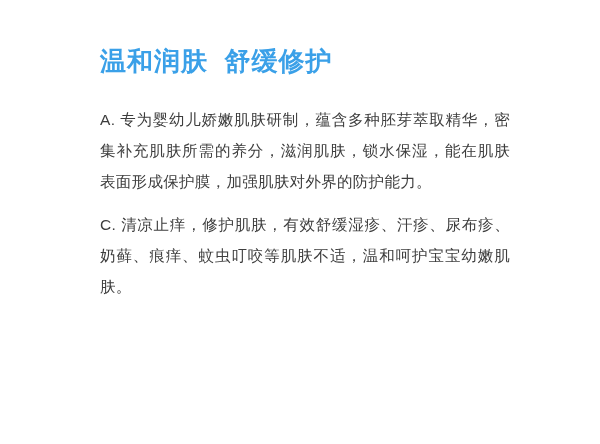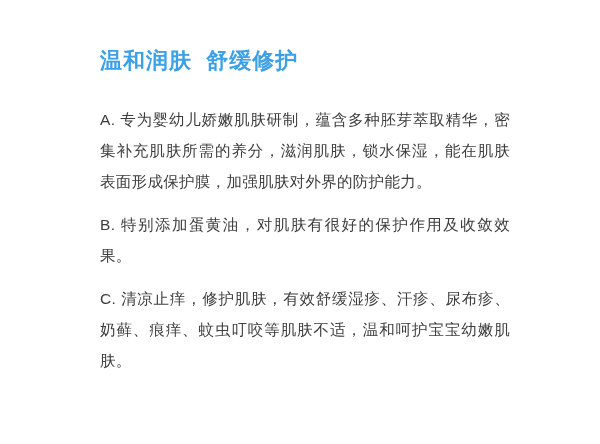--- a/index.html
+++ b/index.html
@@ -21,21 +21,21 @@
     box-sizing: border-box;
   }
   .content {
     position: absolute;
     left: 100px;
     top: 44px;
     width: 410px;
   }
   .heading {
     color: #3aa0e8;
-    font-size: 22px;
+    font-size: 26px;
     font-weight: bold;
     letter-spacing: 1px;
     line-height: 34px;
     margin: 0 0 26px 0;
     white-space: pre;
   }
   .para {
     color: #3d3d3d;
     font-size: 15.5px;
     line-height: 31px;
@@ -55,23 +55,19 @@
 
 <div class="page">
   <div class="content">
     <h1 class="heading">温和润肤  舒缓修护</h1>
 
     <p class="para">
       <span class="marker">A.</span>
       <span class="text">专为婴幼儿娇嫩肌肤研制，蕴含多种胚芽萃取精华，密集补充肌肤所需的养分，滋润肌肤，锁水保湿，能在肌肤表面形成保护膜，加强肌肤对外界的防护能力。</span>
     </p>
 
-    <p class="para">
-      <span class="marker">B.</span>
-      <span class="text">特别添加蛋黄油，对肌肤有很好的保护作用及收敛效果。</span>
-    </p>
 
     <p class="para">
       <span class="marker">C.</span>
       <span class="text">清凉止痒，修护肌肤，有效舒缓湿疹、汗疹、尿布疹、奶藓、痕痒、蚊虫叮咬等肌肤不适，温和呵护宝宝幼嫩肌肤。</span>
     </p>
   </div>
 </div>
 
 </body></html>

